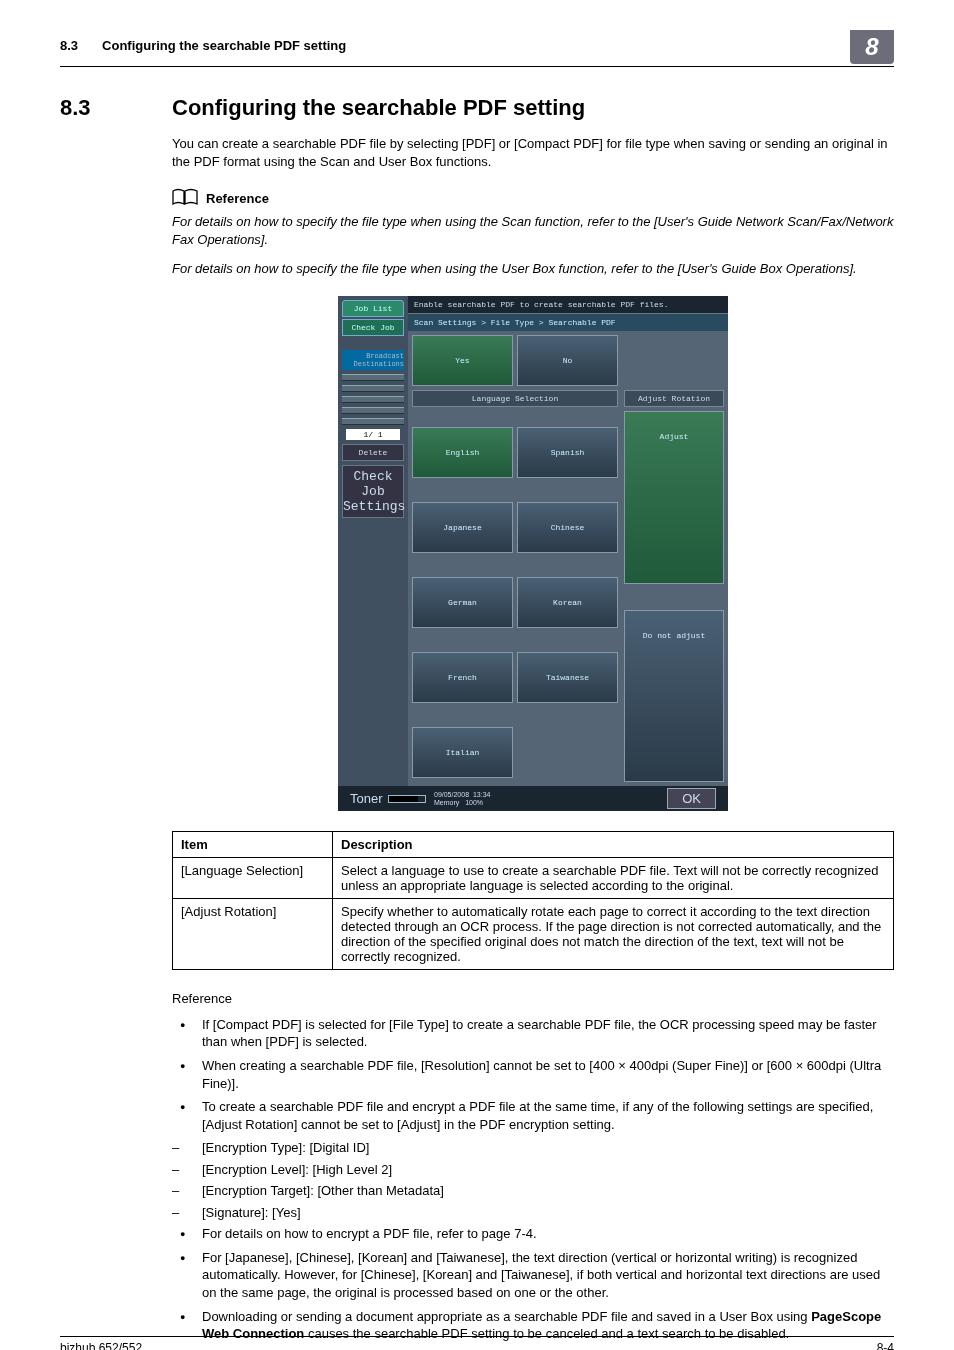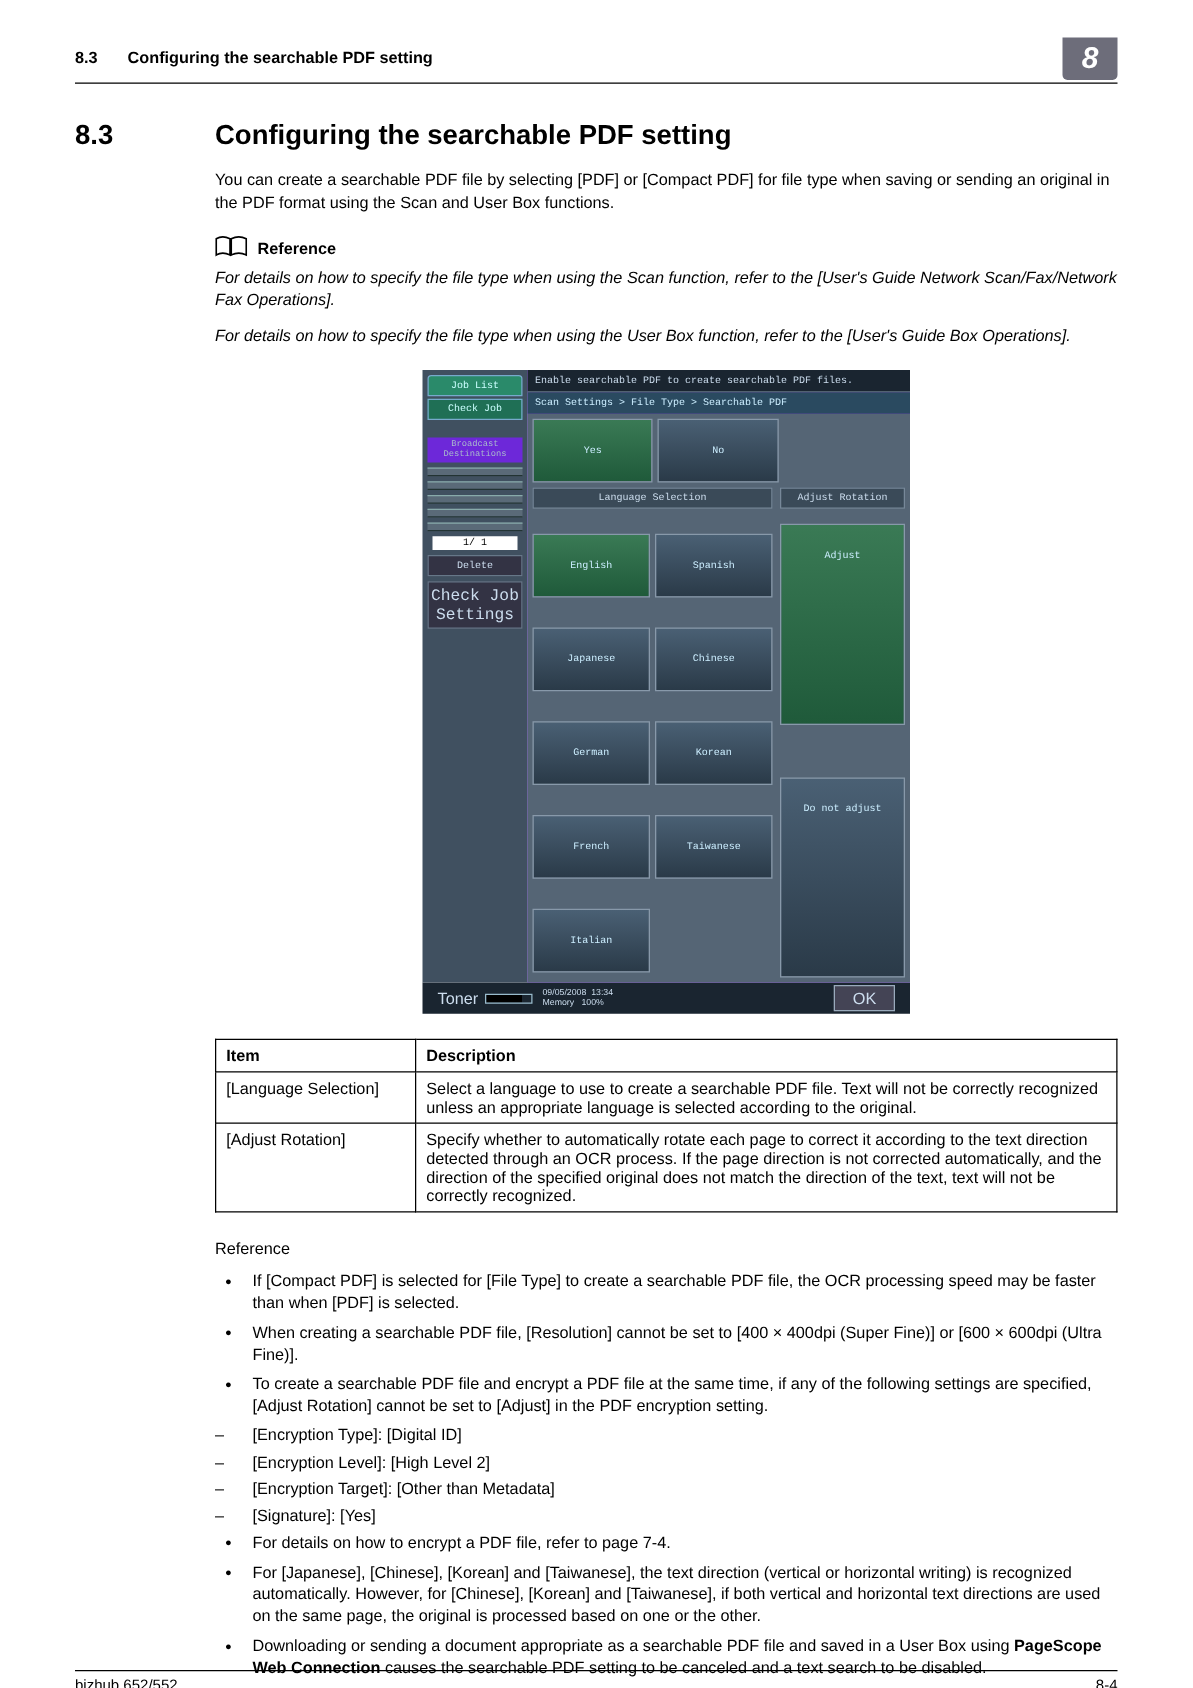--- a/index.html
+++ b/index.html
@@ -54,38 +54,38 @@
     font-weight: bold;
     margin: 18px 0 4px 0;
   }
   .book-icon { margin-right: 8px; }
   .italic { font-style: italic; }
   .screenshot {
     margin: 18px auto 20px auto;
     width: 390px;
   }
   .ss-outer { display: flex; font-family: "Courier New", monospace; font-size: 8px; color: #dff; }
-  .ss-left { width: 84px; background: #405060; display:flex; flex-direction:column; }
-  .ss-right { flex:1; background:#6d28d9; display:flex; flex-direction:column; }
+  .ss-left { width: 70px; background: #405060; display:flex; flex-direction:column; }
+  .ss-right { flex:1; background:#4d7c0f; display:flex; flex-direction:column; }
   .ss-tab { background:#2a8a6a; color:#cff; border:1px solid #7ac; margin:4px 4px 2px 4px; text-align:center; padding:3px 0; border-radius:3px 3px 0 0; }
   .ss-tab2 { background:#1f6f55; color:#cff; border:1px solid #7ac; margin:0 4px 4px 4px; text-align:center; padding:3px 0; }
-  .ss-side-lbl { background:#6d28d9; color:#abc; text-align:center; padding:2px 0; margin:2px 4px; font-size:7px;}
+  .ss-side-lbl { background:#0369a1; color:#abc; text-align:right; padding:2px 0; margin:2px 4px; font-size:7px;}
   .ss-slot { height:7px; background:#5a6a78; margin:2px 4px; border-top:1px solid #8aa; border-bottom:1px solid #233;}
   .ss-pager { background:#fff; color:#000; text-align:center; margin:2px 8px; font-size:8px; padding:1px 0;}
   .ss-btn-dk { background:#334; color:#cde; text-align:center; margin:2px 4px; padding:3px 0; border:1px solid #678; }
   .ss-title { background:#1a2530; color:#cde; padding:4px 6px; line-height:1.2; border-bottom:1px solid #678;}
   .ss-crumb { background:#2a4a60; color:#cef; padding:4px 6px; }
   .ss-body { background:#556575; flex:1; padding:4px; }
   .ss-row { display:flex; gap:4px; margin-bottom:4px; }
   .ss-opt { flex:1; text-align:center; padding:20px 0; background:linear-gradient(#4a6074,#2a3a48); border:1px solid #89a; color:#cef; }
   .ss-opt.sel { background:linear-gradient(#3a7a55,#1f5a3a); }
   .ss-hdr { background:#3a4a58; text-align:center; padding:3px 0; color:#cde; border:1px solid #789;}
   .ss-cols { display:flex; gap:6px; }
   .ss-col { flex:1; display:flex; flex-direction:column; gap:4px; }
-  .ss-col.narrow { flex: 0 0 100px; gap: 12px; }
+  .ss-col.narrow { flex: 0 0 100px; }
   .ss-foot { background:#1a2530; color:#cde; display:flex; align-items:center; padding:2px 12px; }
   .ss-foot .lbl { flex:0 0 38px; }
   .ss-foot .bar { width:38px; height:8px; border:1px solid #9bc; background:linear-gradient(to right,#000 0 80%, transparent 80%); margin-right:8px;}
   .ss-foot .info { flex:1; font-size:7px; line-height:1.1;}
   .ss-ok { background:#445; border:1px solid #9ab; padding:2px 14px; }
 
   table.desc {
     border-collapse: collapse;
     width: 100%;
     margin: 6px 0 20px 0;

